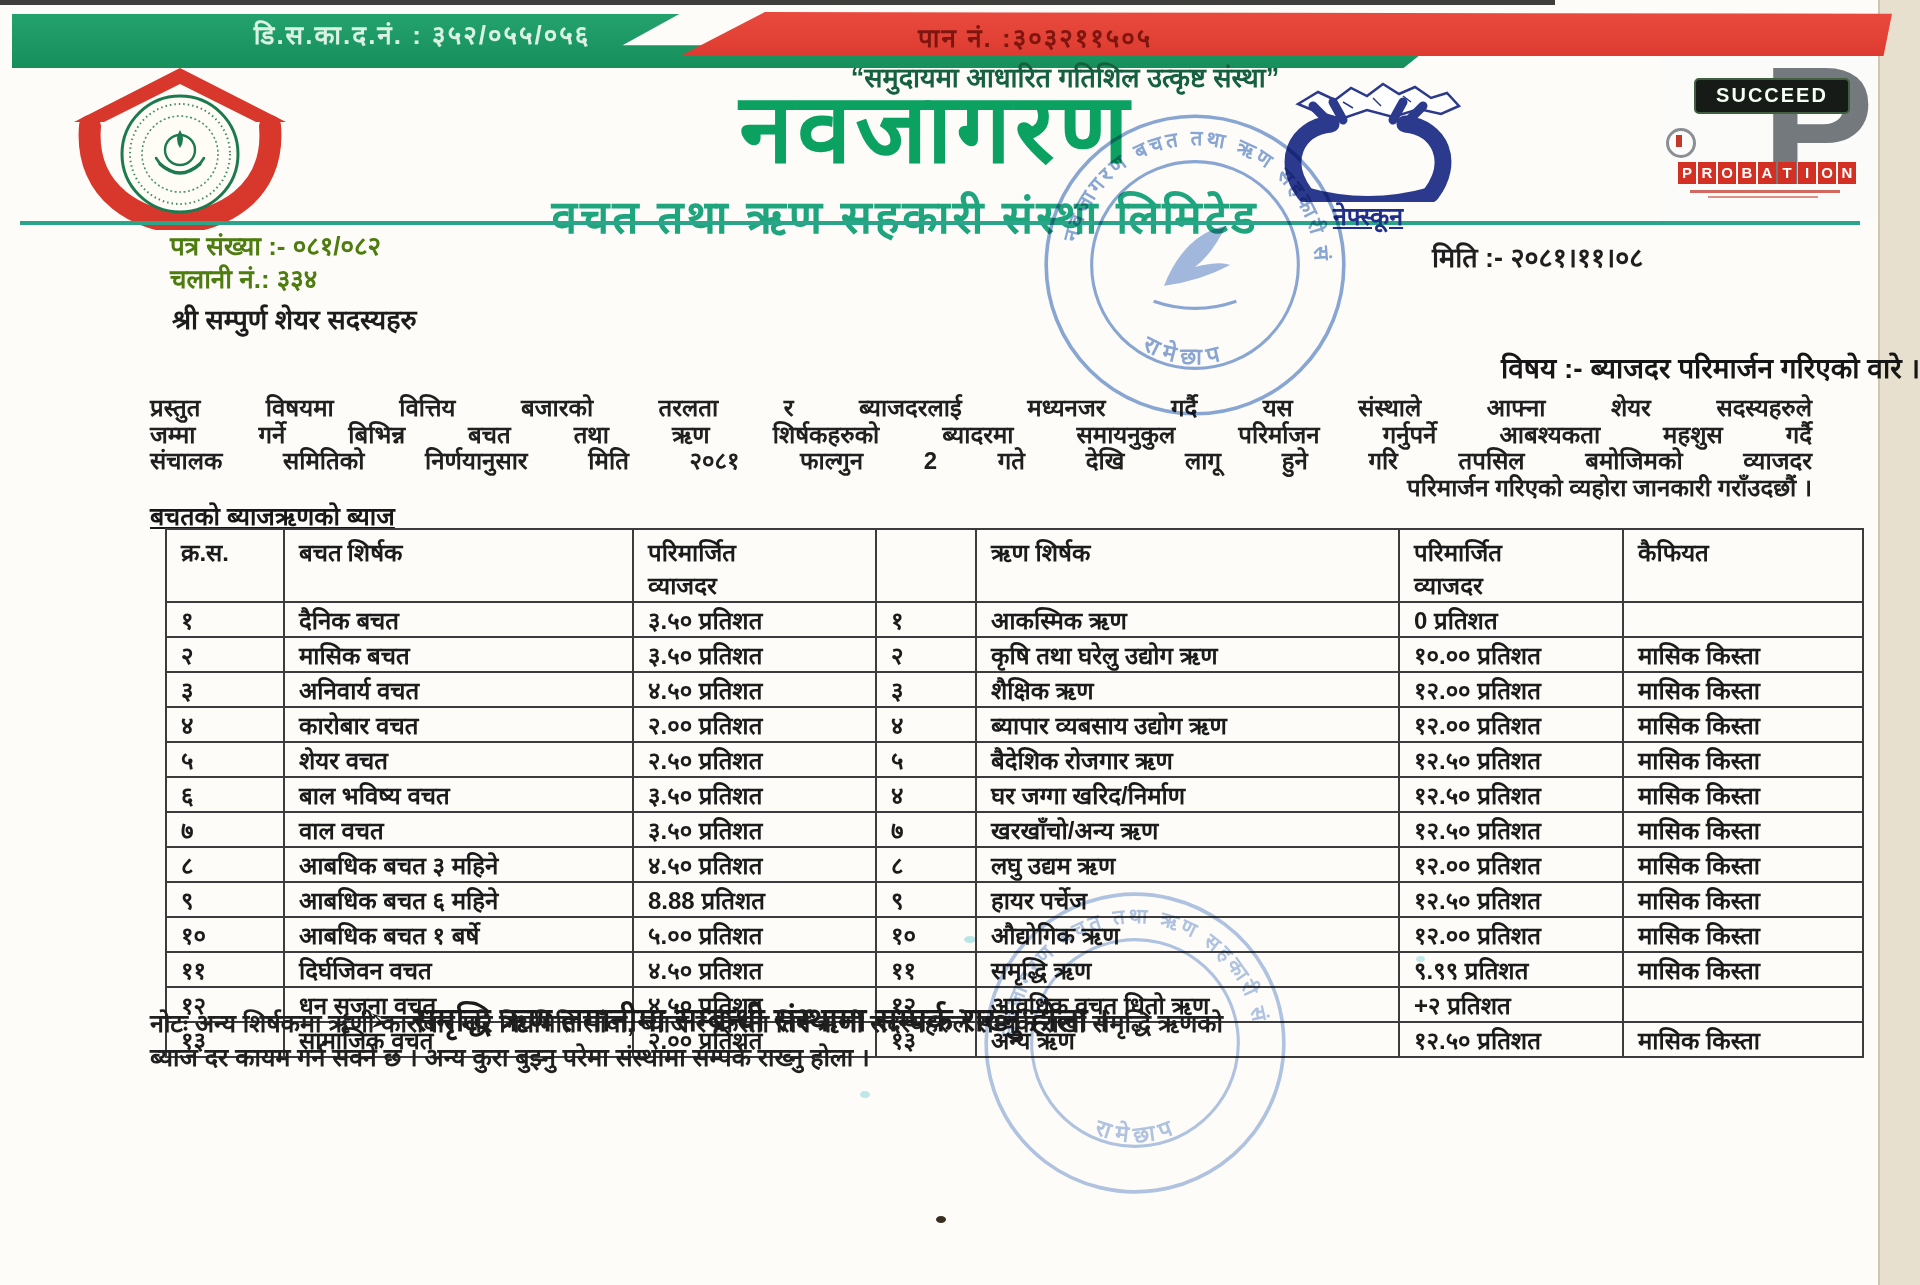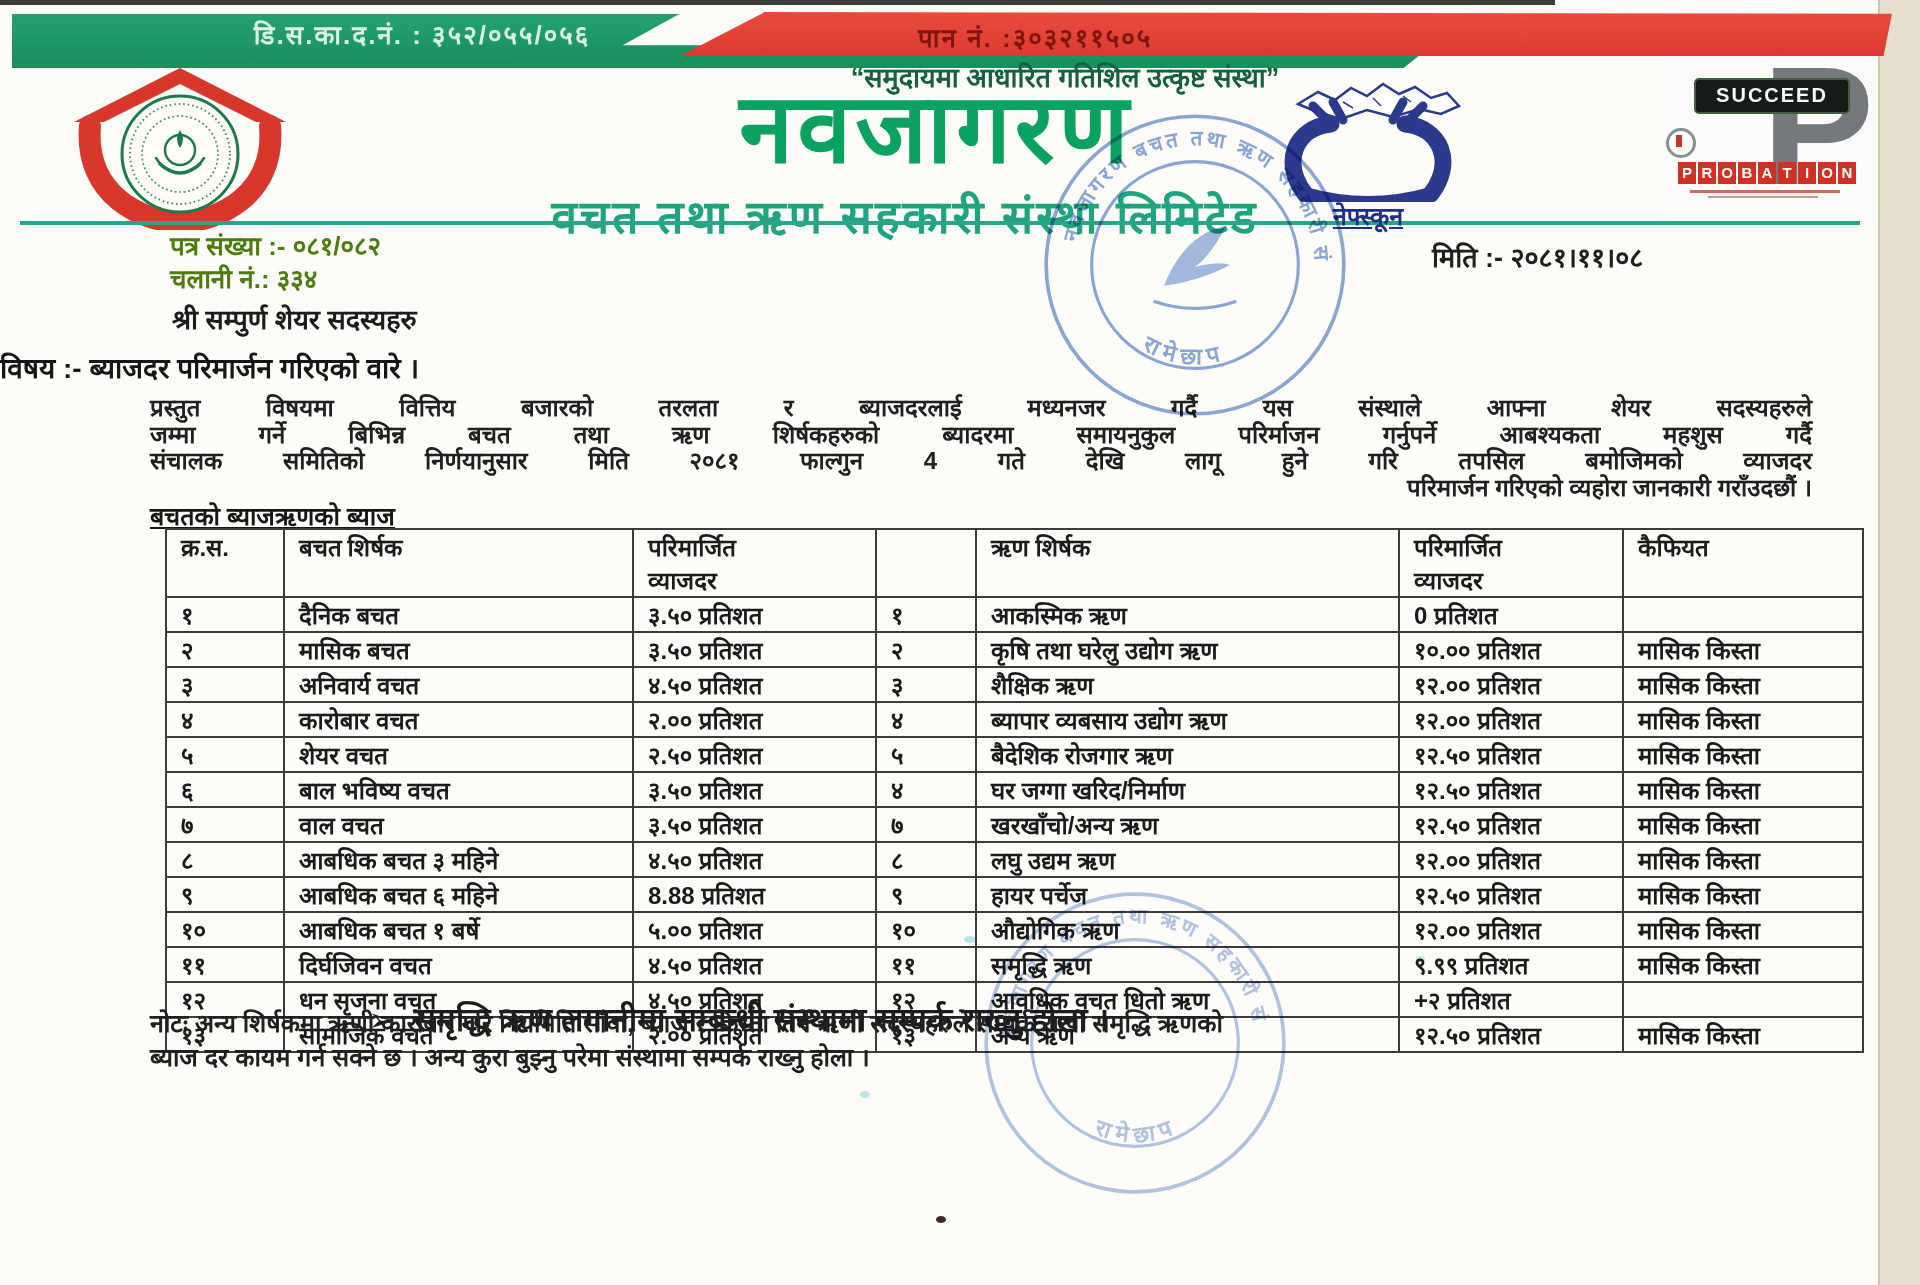--- a/index.html
+++ b/index.html
@@ -31,34 +31,34 @@
   .slogan{left:700px;top:58px;width:730px;text-align:center;font-size:27px;font-weight:700;color:#14603f;}
   .org-name{left:390px;top:74px;width:1092px;text-align:center;font-size:97px;font-weight:800;
     color:#0ba161;letter-spacing:4px;line-height:110px;}
   .org-subtitle{left:400px;top:184px;width:1010px;text-align:center;font-size:46px;font-weight:700;
     color:#1fa57d;letter-spacing:3px;}
   .header-rule{left:20px;top:221px;width:1840px;height:4px;background:#2aa58a;}
 
   .meta-left{left:170px;top:230px;font-size:26px;font-weight:700;line-height:33px;color:#4d7c0f;}
   .meta-date{left:1432px;top:238px;font-size:27px;font-weight:700;color:#1f1f1f;}
   .addressee{left:172px;top:300px;font-size:27px;font-weight:700;color:#1c1c1c;}
-  .subject{left:0;top:348px;width:1920px;text-align:left;font-size:28px;font-weight:800;color:#161616;}
+  .subject{left:0;top:348px;width:1920px;text-align:right;font-size:28px;font-weight:800;color:#161616;}
 
   .body-par{left:150px;top:390px;width:1662px;font-size:24px;font-weight:600;color:#202020;}
   .body-par .bline{height:26.5px;white-space:nowrap;text-align:right;}
   .body-par .jline{white-space:normal;text-align:justify;text-align-last:justify;}
   .section-heading{left:150px;top:498px;font-size:25px;font-weight:800;color:#171717;
     text-decoration:underline;}
 
   
   table.rates{position:absolute;left:165px;top:528px;border-collapse:collapse;table-layout:fixed;
     background:transparent;}
   table.rates th,table.rates td{border:2px solid #3c3c3c;font-size:24px;font-weight:700;color:#1b1b1b;
     white-space:nowrap;overflow:visible;padding:0 6px 0 14px;height:29px;vertical-align:middle;text-align:left;}
-  table.rates th{vertical-align:top;height:62px;margin-top:9px;}
+  table.rates th{vertical-align:top;padding-top:5px;height:62px;margin-top:9px;}
   .w-sn1{width:118px;} .w-saving{width:349px;} .w-srate{width:243px;} .w-sn2{width:100px;}
   .w-loan{width:423px;} .w-lrate{width:224px;} .w-remark{width:240px;}
   th.h-sn{text-align:left;padding-left:20px;}
   th.h-saving{text-align:center;font-family:Liberation Serif, serif;}
   th.h-loan{padding-left:24px;}
   th.h-remark{padding-left:26px;}
   td.c-sn1{padding-left:20px;} td.c-sn2{padding-left:28px;}
   td.c-saving{padding-left:16px;} td.c-srate{padding-left:16px;}
   td.c-loan{padding-left:22px;} td.c-lrate{padding-left:14px;} td.c-remark{padding-left:26px;}
 
@@ -167,21 +167,21 @@
     <div>चलानी नं.: ३३४</div>
   </div>
   <div class="abs meta-date">मिति :- २०८१।११।०८</div>
 
   <div class="abs addressee">श्री सम्पुर्ण शेयर सदस्यहरु</div>
   <div class="abs subject">विषय :- ब्याजदर परिमार्जन गरिएको वारे ।</div>
 
   <div class="abs body-par">
     <div class="bline jline">प्रस्तुत विषयमा वित्तिय बजारको तरलता र ब्याजदरलाई मध्यनजर गर्दै यस संस्थाले आफ्ना शेयर सदस्यहरुले</div>
     <div class="bline jline">जम्मा गर्ने बिभिन्न बचत तथा ऋण शिर्षकहरुको ब्यादरमा समायनुकुल परिर्माजन गर्नुपर्ने आबश्यकता महशुस गर्दै</div>
-    <div class="bline jline">संचालक समितिको निर्णयानुसार मिति २०८१ फाल्गुन 4 गते देखि लागू हुने गरि तपसिल बमोजिमको व्याजदर</div>
+    <div class="bline jline">संचालक समितिको निर्णयानुसार मिति २०८१ फाल्गुन 2 गते देखि लागू हुने गरि तपसिल बमोजिमको व्याजदर</div>
     <div class="bline">परिमार्जन गरिएको व्यहोरा जानकारी गराँउदछौं ।</div>
   </div>
 
   <div class="abs section-heading">बचतको ब्याजऋणको ब्याज</div>
 
   <table class="rates">
     <colgroup>
       <col class="w-sn1">
         <col class="w-saving">
         <col class="w-srate">

